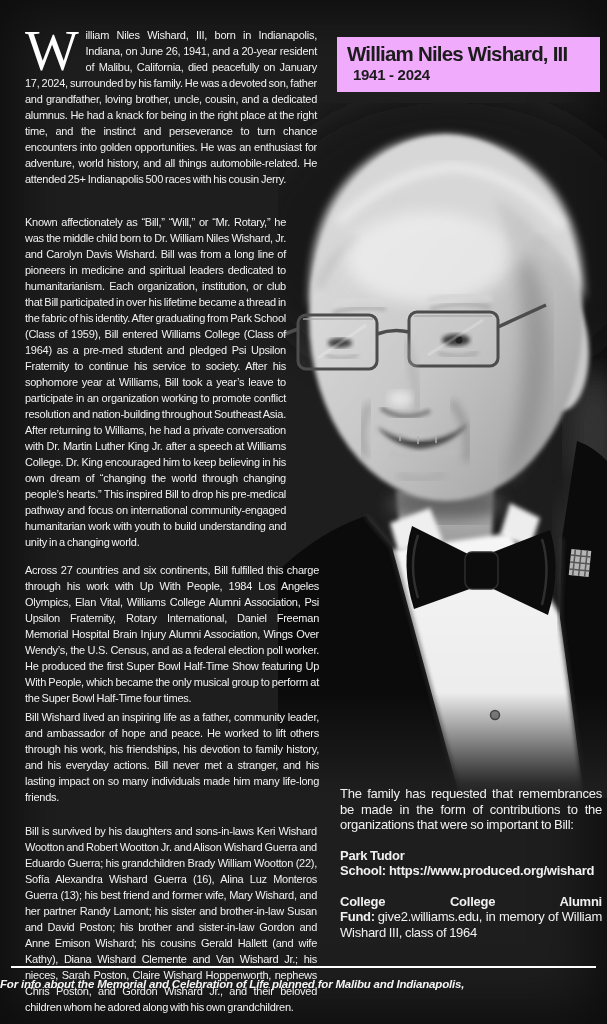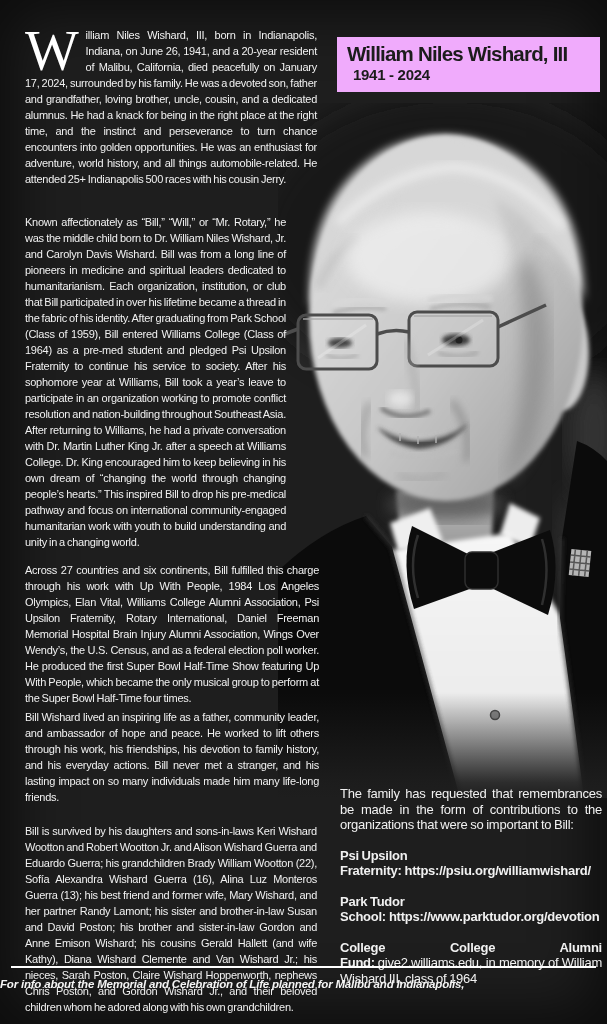--- a/index.html
+++ b/index.html
@@ -205,24 +205,21 @@
     </p>
     <p class="para-early">Known affectionately as “Bill,” “Will,” or “Mr. Rotary,” he was the middle child born to Dr. William Niles Wishard, Jr. and Carolyn Davis Wishard. Bill was from a long line of pioneers in medicine and spiritual leaders dedicated to humanitarianism. Each organization, institution, or club that Bill participated in over his lifetime became a thread in the fabric of his identity. After graduating from Park School (Class of 1959), Bill entered Williams College (Class of 1964) as a pre-med student and pledged Psi Upsilon Fraternity to continue his service to society. After his sophomore year at Williams, Bill took a year’s leave to participate in an organization working to promote conflict resolution and nation-building throughout Southeast Asia. After returning to Williams, he had a private conversation with Dr. Martin Luther King Jr. after a speech at Williams College. Dr. King encouraged him to keep believing in his own dream of “changing the world through changing people’s hearts.” This inspired Bill to drop his pre-medical pathway and focus on international community-engaged humanitarian work with youth to build understanding and unity in a changing world.</p>
     <p class="para-charge">Across 27 countries and six continents, Bill fulfilled this charge through his work with Up With People, 1984 Los Angeles Olympics, Elan Vital, Williams College Alumni Association, Psi Upsilon Fraternity, Rotary International, Daniel Freeman Memorial Hospital Brain Injury Alumni Association, Wings Over Wendy’s, the U.S. Census, and as a federal election poll worker. He produced the first Super Bowl Half-Time Show featuring Up With People, which became the only musical group to perform at the Super Bowl Half-Time four times.</p>
     <p class="para-legacy">Bill Wishard lived an inspiring life as a father, community leader, and ambassador of hope and peace. He worked to lift others through his work, his friendships, his devotion to family history, and his everyday actions. Bill never met a stranger, and his lasting impact on so many individuals made him many life-long friends.</p>
     <p class="para-survivors">Bill is survived by his daughters and sons-in-laws Keri Wishard Wootton and Robert Wootton Jr. and Alison Wishard Guerra and Eduardo Guerra; his grandchildren Brady William Wootton (22), Sofía Alexandra Wishard Guerra (16), Alina Luz Monteros Guerra (13); his best friend and former wife, Mary Wishard, and her partner Randy Lamont; his sister and brother-in-law Susan and David Poston; his brother and sister-in-law Gordon and Anne Emison Wishard; his cousins Gerald Hallett (and wife Kathy), Diana Wishard Clemente and Van Wishard Jr.; his nieces, Sarah Poston, Claire Wishard Hoppenworth, nephews Chris Poston, and Gordon Wishard Jr., and their beloved children whom he adored along with his own grandchildren.</p>
   </div>
 
   <div class="memorial">
     <p>The family has requested that remembrances be made in the form of contributions to the organizations that were so important to Bill:</p>
     <p class="org all-bold">
-      <span class="org-name">Psi Upsilon Fraternity:</span><span>https://psiu.org/williamwishard/</span>
-    </p>
-    <p class="org all-bold">
-      <span class="org-name">Park Tudor School:</span><span>https://www.parktudor.org/devotion</span>
+      <span class="org-name">Park Tudor School:</span><span>https://www.produced.org/wishard</span>
     </p>
     <p class="org" style="text-align:justify;">
       <span class="org-name">College College Alumni Fund:</span><span>give2.williams.edu, in memory of William Wishard III, class of 1964</span>
     </p>
   </div>
 
   <hr class="footer-divider">
   <div class="footer-note">
     <div>For info about the Memorial and Celebration of Life planned for Malibu and Indianapolis,</div>
   </div>

